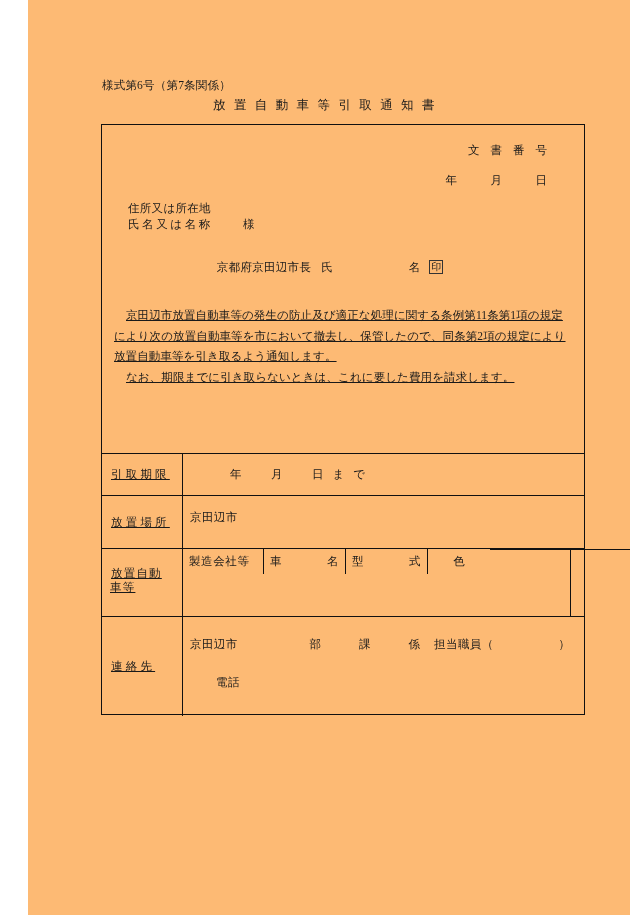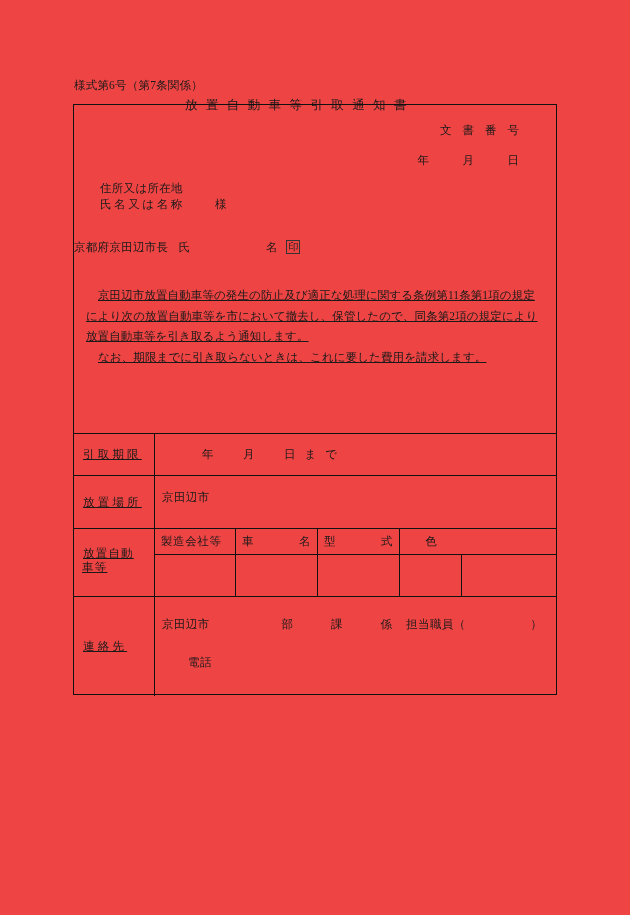--- a/index.html
+++ b/index.html
@@ -11,21 +11,22 @@
     width: 630px;
     height: 915px;
     position: relative;
     font-family: "Liberation Serif", "DejaVu Serif", serif;
     color: #1a1a1a;
     -webkit-font-smoothing: antialiased;
   }
   .page {
     position: absolute;
     inset: 0;
-    background: #ef4444;
+    background: #fdba74;
+    margin-left: 28px;
   }
 
   
   .form-code {
     position: absolute;
     left: 74px;
     top: 78px;
     font-size: 11.5px;
     letter-spacing: 0.2px;
     white-space: nowrap;
@@ -36,21 +37,21 @@
     top: 97px;
     font-size: 12.5px;
     letter-spacing: 8.4px;
     white-space: nowrap;
   }
 
   
   .form-box {
     position: absolute;
     left: 73px;
-    top: 104px;
+    top: 124px;
     width: 484px;
     height: 591px;
     border: 1.4px solid #111;
     box-sizing: border-box;
   }
 
   
   .upper {
     position: absolute;
     left: 0;
@@ -87,21 +88,21 @@
   .addressee .nm { letter-spacing: 2.6px; }
   .addressee .sama { padding-left: 30px; letter-spacing: 0; }
 
   .issuer {
     position: absolute;
     left: 0;
     right: 26px;
     top: 135px;
     font-size: 11.5px;
     white-space: nowrap;
-    text-align: left;
+    text-align: center;
     padding-right: 0;
   }
   .issuer .office { letter-spacing: 0.3px; }
   .issuer .shi { padding-left: 10px; }
   .issuer .mei { padding-left: 76px; }
   .seal {
     display: inline-block;
     border: 1px solid #333;
     padding: 0px 1px;
     font-size: 10px;
@@ -184,21 +185,21 @@
     top: 14px;
     letter-spacing: 0.4px;
     white-space: nowrap;
   }
 
   
   .veh-table {
     position: absolute;
     inset: 0;
     display: flex;
-    flex-direction: column;
+    flex-direction: row;
   }
   .veh-head, .veh-body {
     display: flex;
     flex: 0 0 auto;
   }
   .veh-head { height: 25px; }
   .veh-body { flex: 1 1 auto; }
   .veh-body { border-top: 1.1px solid #111; }
   .veh-cell {
     border-right: 1.4px solid #111;

